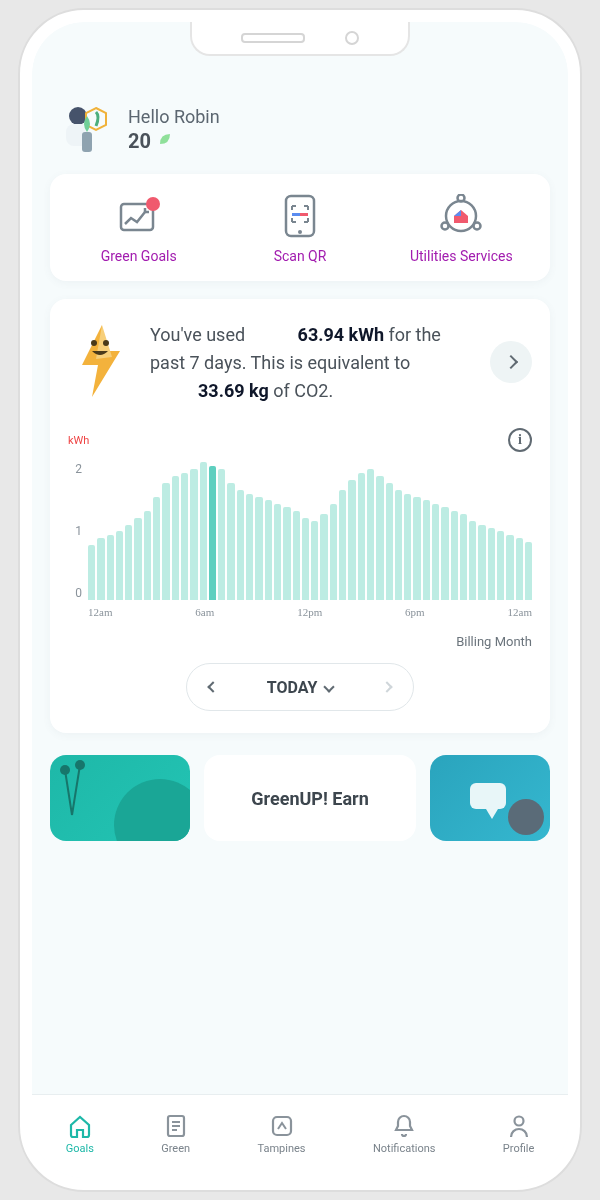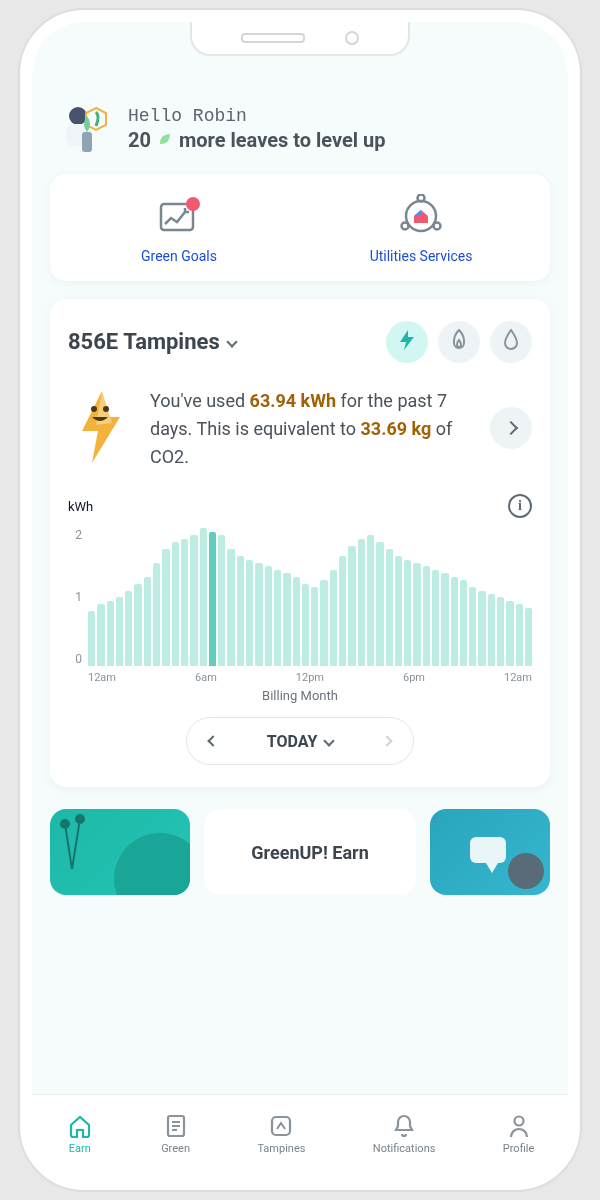--- a/index.html
+++ b/index.html
@@ -38,57 +38,57 @@
     position: absolute; inset: 0;
     background: #f6fbfc;
     border-radius: 52px;
     overflow: hidden;
     padding: 60px 18px 90px 18px;
   }
 
   
   .greet { display:flex; gap:14px; align-items:center; padding: 20px 10px 18px 10px; }
   .avatar-wrap { width:54px; height:54px; position:relative; }
-  .greet .hello { color:#5b6670; font-size:18px; margin-bottom:2px;font-family:Liberation Mono, monospace;}
+  .greet .hello { color:#5b6670; font-size:18px; margin-bottom:2px;}
   .greet .line2 { color:#4a525a; font-size:20px; font-weight:700; display:flex; align-items:center; gap:6px;}
   .leaf { color:#7fd98a; font-size:18px;}
 
   
   .card { background:#fff; border-radius:16px; box-shadow:0 2px 8px rgba(80,110,120,.06); }
   .qa { display:flex; justify-content:space-around; padding:20px 8px 16px 8px; margin-bottom:18px;}
   .qa-item { display:flex; flex-direction:column; align-items:center; gap:10px; width:110px;}
   .qa-ico { width:44px; height:44px; display:flex; align-items:center; justify-content:center; position:relative;}
-  .qa-label { font-size:14px; color:#1d4ed8; text-align:center; line-height:1.2;}
+  .qa-label { font-size:14px; color:#a21caf; text-align:center; line-height:1.2;}
 
   
   .usage { padding: 22px 18px 22px 18px; }
   .loc-row { display:flex; align-items:center; justify-content:space-between; margin-bottom:24px;}
   .loc { font-size:22px; font-weight:700; color:#3d464e; display:flex; align-items:center; gap:8px;}
   .util-pills { display:flex; gap:10px;}
   .pill { width:42px; height:42px; border-radius:50%; background:#eef4f5; display:flex; align-items:center; justify-content:center;}
   .pill.active { background:#d2f7f2;}
 
   .summary { display:flex; align-items:flex-start; gap:18px; margin-bottom:24px;}
   .bolt-mascot { width:64px; height:80px; flex-shrink:0;}
   .sum-text { font-size:18px; line-height:1.55; color:#4a525a; flex:1;}
-  .hl { color:#a16207; font-weight:700;}
+  .hl { color:#0f172a; font-weight:700;margin-left:48px;}
   .chev-btn { width:42px; height:42px; border-radius:50%; background:#eef4f5; display:flex; align-items:center; justify-content:center; flex-shrink:0; margin-top:20px;}
 
   .chart { position:relative; margin-bottom:12px;}
   .chart-head { display:flex; justify-content:space-between; align-items:center; margin-bottom:6px;}
-  .ylabel { font-size:13px; color:#0f172a;}
+  .ylabel { font-size:11px; color:#ef4444;}
   .info-ico { width:24px; height:24px; border:2px solid #606a72; border-radius:50%; display:flex; align-items:center; justify-content:center; font-size:14px; color:#606a72; font-weight:700; font-family:serif;}
   .plot { display:flex; height:160px; }
   .yaxis { display:flex; flex-direction:column; justify-content:space-between; padding:4px 6px 18px 0; font-size:12px; color:#8a939b; text-align:right; width:20px;}
-  .bars-wrap { flex:1; position:relative; }
+  .bars-wrap { flex:1; position:relative;font-family:Liberation Serif, serif; }
   .bars { position:absolute; left:0; right:0; bottom:18px; top:4px; display:flex; align-items:flex-end; gap:2px;}
   .bar { flex:1; background:#bdece3; border-top-left-radius:2px; border-top-right-radius:2px;}
   .bar.hi { background:#5ecfbf;}
   .xaxis { position:absolute; left:0; right:0; bottom:0; display:flex; justify-content:space-between; font-size:11px; color:#8a939b;}
-  .xlabel { font-size:13px; color:#6b747c; text-align:center; margin-top:4px;}
+  .xlabel { font-size:13px; color:#6b747c; text-align:right; margin-top:16px;}
 
   .date-sel { display:flex; justify-content:center; margin-top:14px;}
   .date-pill { display:flex; align-items:center; border:1px solid #e1e7ea; border-radius:999px; overflow:hidden;}
   .dp-btn { width:52px; height:46px; display:flex; align-items:center; justify-content:center; color:#606a72;}
   .dp-btn.disabled { color:#cfd6da;}
   .dp-mid { padding:0 28px; font-size:16px; font-weight:700; color:#3d464e; display:flex; align-items:center; gap:8px;text-align:right;}
 
   .promo-row { display:flex; gap:14px; margin-top:22px; height:86px; overflow:hidden;}
   .promo { flex:1; border-radius:16px; background:linear-gradient(135deg,#1eb8a8,#23c4b4); position:relative; overflow:hidden;text-align:right;}
   .promo.light { background:#fff; display:flex; align-items:center; justify-content:center;}
@@ -129,78 +129,66 @@
         <div class="hello">
           <span>Hello</span> <span>Robin</span>
         </div>
         <div class="line2">
           <span>20</span>
           <span class="leaf">
             <svg width="16" height="16" viewBox="0 0 16 16">
                 <path d="M3 13 Q3 3 13 3 Q13 13 3 13 Z" fill="#8fe09a"></path>
               </svg>
           </span>
-          <span>more leaves to level up</span>
         </div>
       </div>
     </div>
 
     <div class="card qa" id="qa">
         <div class="qa-item">
           <div class="qa-ico">
             <svg width="44" height="44" viewBox="0 0 44 44">
               <rect x="4" y="10" width="32" height="26" rx="3" fill="none" stroke="#7a8690" stroke-width="2.5"></rect>
               <polyline points="8,30 14,24 20,28 28,18" fill="none" stroke="#7a8690" stroke-width="2.5"></polyline>
               <line x1="28" y1="18" x2="28" y2="14" stroke="#7a8690" stroke-width="2.5"></line>
               <line x1="28" y1="18" x2="32" y2="18" stroke="#7a8690" stroke-width="2.5"></line>
               <circle cx="36" cy="10" r="7" fill="#f05a6e"></circle>
               <circle cx="36" cy="10" r="7" fill="url(#g1)"></circle>
             </svg>
           </div>
           <div class="qa-label">Green Goals</div>
         </div>
         <div class="qa-item">
           <div class="qa-ico">
+            <svg width="40" height="44" viewBox="0 0 40 44">
+              <rect x="6" y="2" width="28" height="40" rx="5" fill="none" stroke="#7a8690" stroke-width="2.5"></rect>
+              <circle cx="20" cy="38" r="2" fill="#7a8690"></circle>
+              <path d="M12 12h4M24 12h4M12 28h4M24 28h4M12 12v4M28 12v4M12 28v-4M28 28v-4" stroke="#7a8690" stroke-width="2"></path>
+              <rect x="12" y="19" width="16" height="3" fill="#f05a6e"></rect>
+              <rect x="12" y="19" width="8" height="3" fill="#5a8cf0"></rect>
+            </svg>
+          </div>
+          <div class="qa-label">Scan QR</div>
+        </div>
+        <div class="qa-item">
+          <div class="qa-ico">
             <svg width="44" height="44" viewBox="0 0 44 44">
               <circle cx="22" cy="22" r="15" fill="none" stroke="#7a8690" stroke-width="2.5"></circle>
               <circle cx="22" cy="4" r="3.5" fill="none" stroke="#7a8690" stroke-width="2.5"></circle>
               <circle cx="6" cy="32" r="3.5" fill="none" stroke="#7a8690" stroke-width="2.5"></circle>
               <circle cx="38" cy="32" r="3.5" fill="none" stroke="#7a8690" stroke-width="2.5"></circle>
               <path d="M22 16l-7 6v7h14v-7z" fill="#f05a6e"></path>
               <path d="M22 16l-7 6h7z" fill="#5a8cf0"></path>
             </svg>
           </div>
           <div class="qa-label">Utilities Services</div>
         </div>
       </div>
 
     <div class="card usage">
-      <div class="loc-row">
-        <div class="loc">
-          <span>856E Tampines</span>
-          <span class="chev d sm"></span>
-        </div>
-        <div class="util-pills" id="utils">
-            <div class="pill active">
-              <span><svg width="20" height="22" viewBox="0 0 20 22">
-                  <path d="M11 1L3 13h6l-2 8 10-13h-6z" fill="#1eb8a8"></path>
-                </svg></span>
-            </div>
-            <div class="pill">
-              <span><svg width="20" height="22" viewBox="0 0 20 22">
-                  <path d="M10 1 C4 7 5 12 5 14a5 5 0 0010 0c0-2 1-7-5-13z M10 11c-2 2-2 4-2 5a2 2 0 004 0c0-1 0-3-2-5z" fill="none" stroke="#8a939b" stroke-width="2"></path>
-                </svg></span>
-            </div>
-            <div class="pill">
-              <span><svg width="18" height="22" viewBox="0 0 18 22">
-                  <path d="M9 1 C4 8 3 11 3 14a6 6 0 0012 0c0-3-1-6-6-13z" fill="none" stroke="#8a939b" stroke-width="2"></path>
-                </svg></span>
-            </div>
-          </div>
-      </div>
 
       <div class="summary">
         <div class="bolt-mascot">
           <svg viewBox="0 0 64 80" width="64" height="80">
             <path d="M34 4 L14 44 L30 44 L24 76 L52 30 L34 30 Z" fill="#f3b23c"></path>
             <path d="M34 4 L28 38 L44 36 Z" fill="#f7cf7a"></path>
             <circle cx="26" cy="22" r="3" fill="#4a3a1a"></circle>
             <circle cx="38" cy="22" r="3" fill="#4a3a1a"></circle>
             <path d="M24 30 q8 8 16 0" fill="#4a3a1a"></path>
           </svg>
@@ -327,21 +315,21 @@
 
   </div>
 
   <div class="tabbar" id="tabbar">
       <div class="tab active">
         <div class="tab-ico">
           <svg width="26" height="26" viewBox="0 0 26 26">
             <path d="M4 12L13 4l9 8v10a2 2 0 01-2 2h-4v-7h-6v7H6a2 2 0 01-2-2z" fill="none" stroke="#1eb8a8" stroke-width="2.2"></path>
           </svg>
         </div>
-        <span>Earn</span>
+        <span>Goals</span>
       </div>
       <div class="tab">
         <div class="tab-ico">
           <svg width="24" height="26" viewBox="0 0 24 26">
             <rect x="4" y="3" width="16" height="20" rx="2" fill="none" stroke="#8a939b" stroke-width="2.2"></rect>
             <line x1="8" y1="9" x2="16" y2="9" stroke="#8a939b" stroke-width="2"></line>
             <line x1="8" y1="13" x2="16" y2="13" stroke="#8a939b" stroke-width="2"></line>
             <line x1="8" y1="17" x2="13" y2="17" stroke="#8a939b" stroke-width="2"></line>
           </svg>
         </div>

